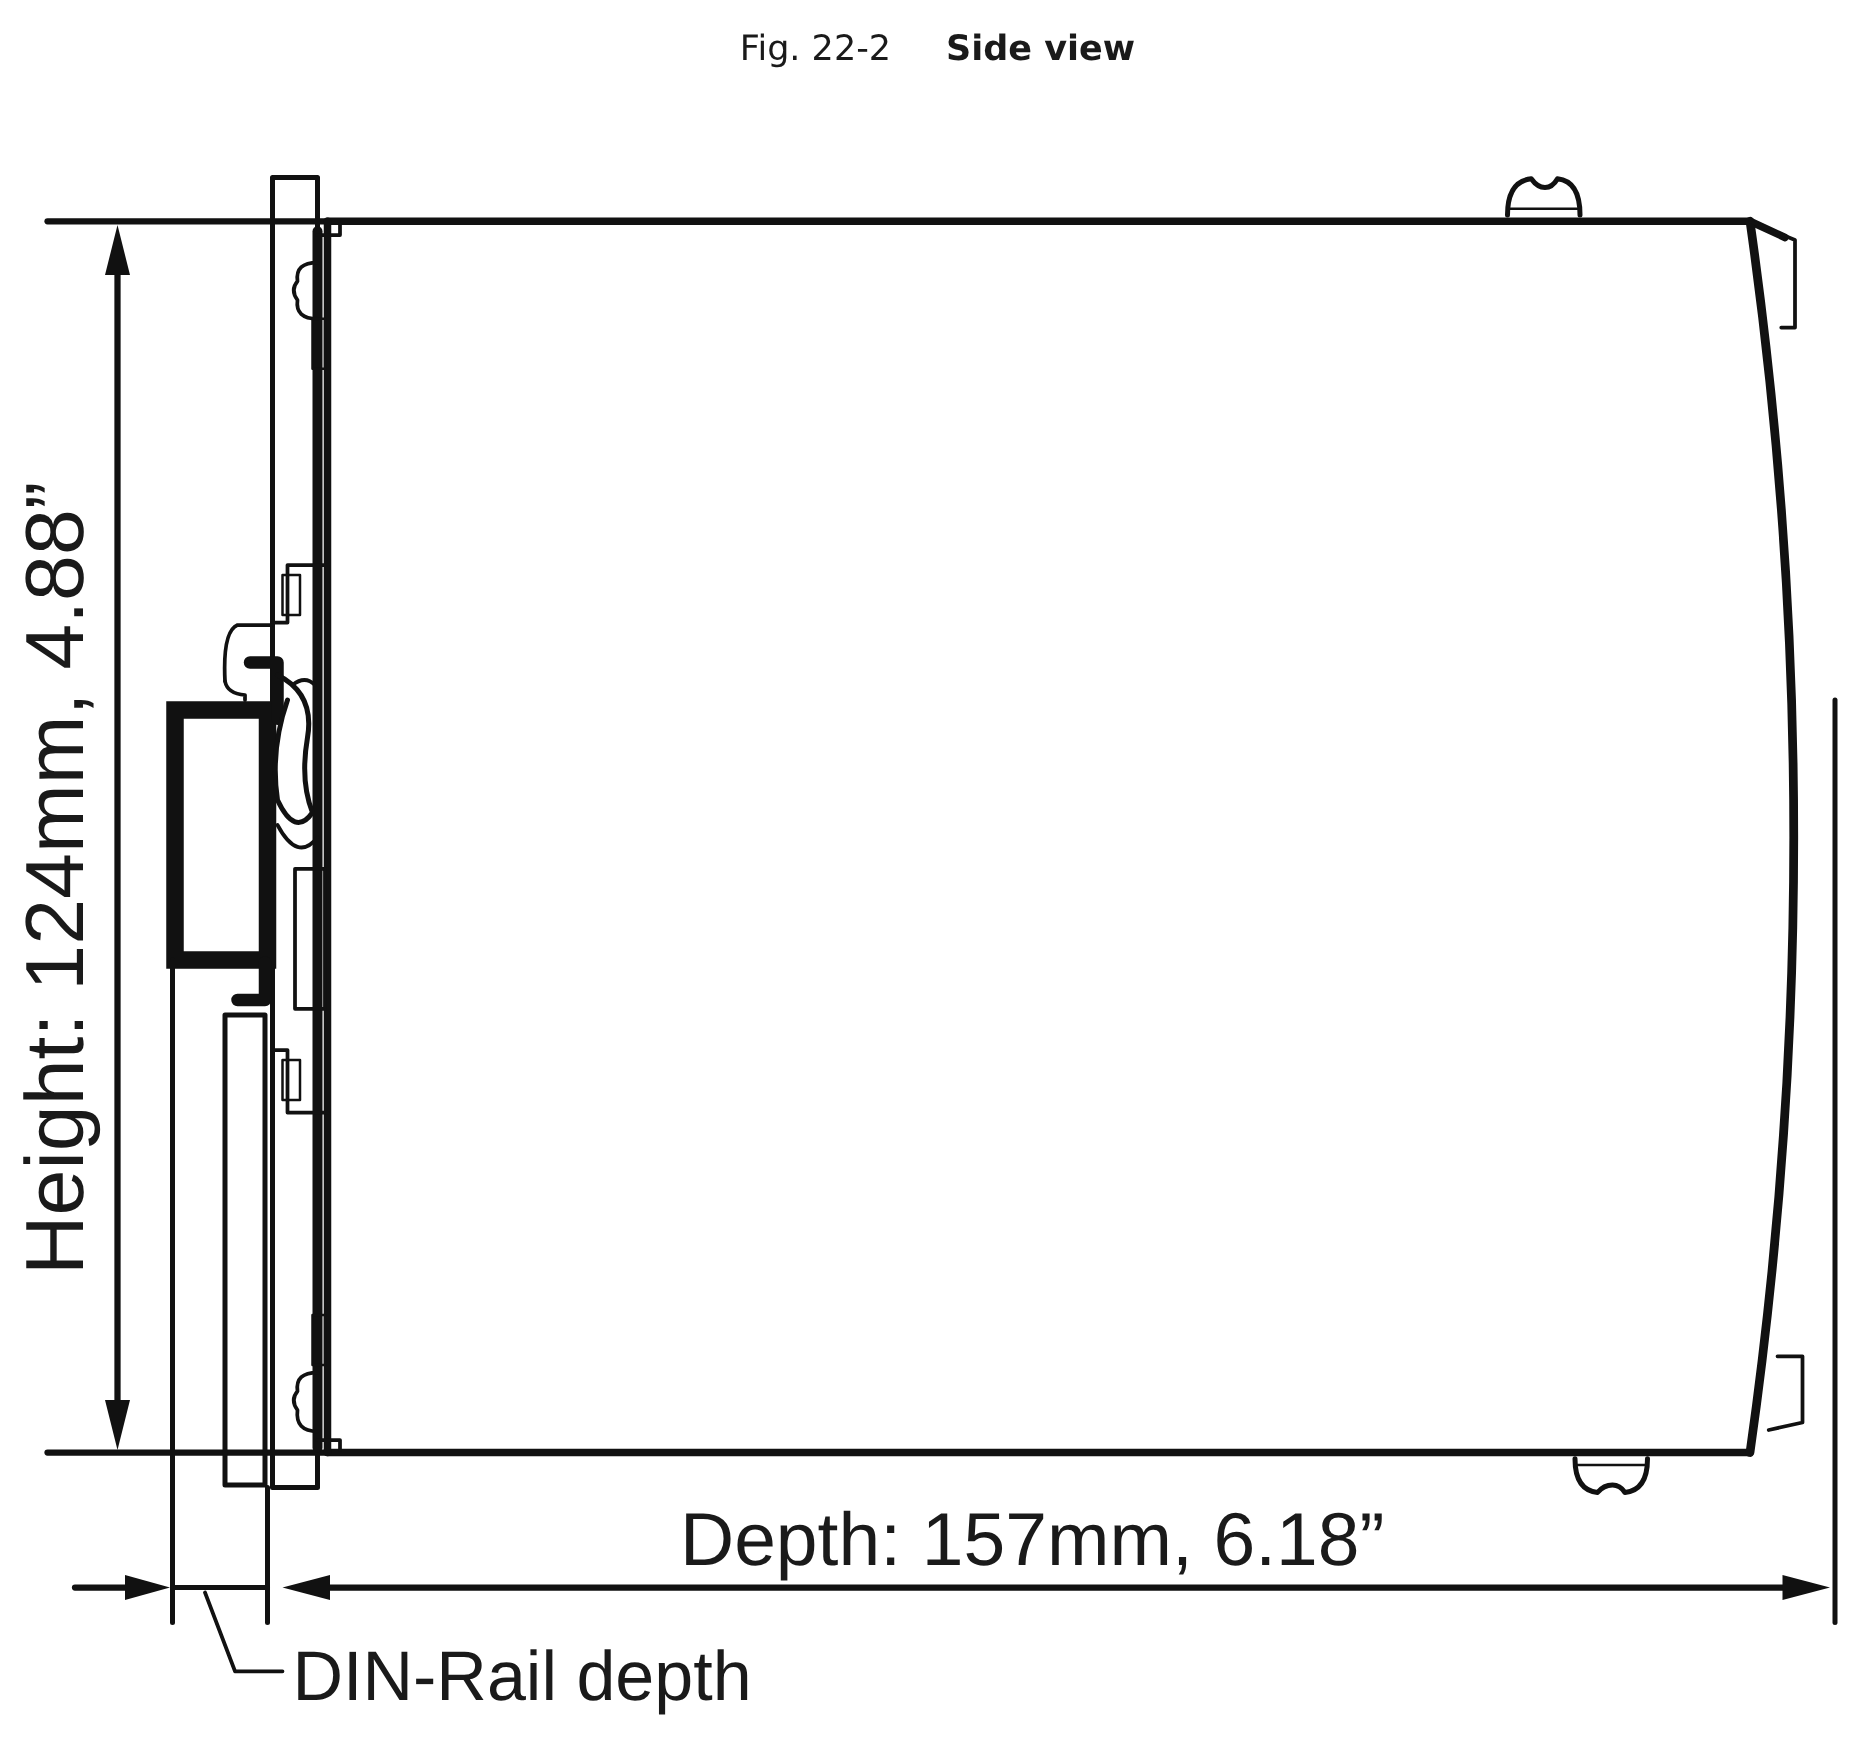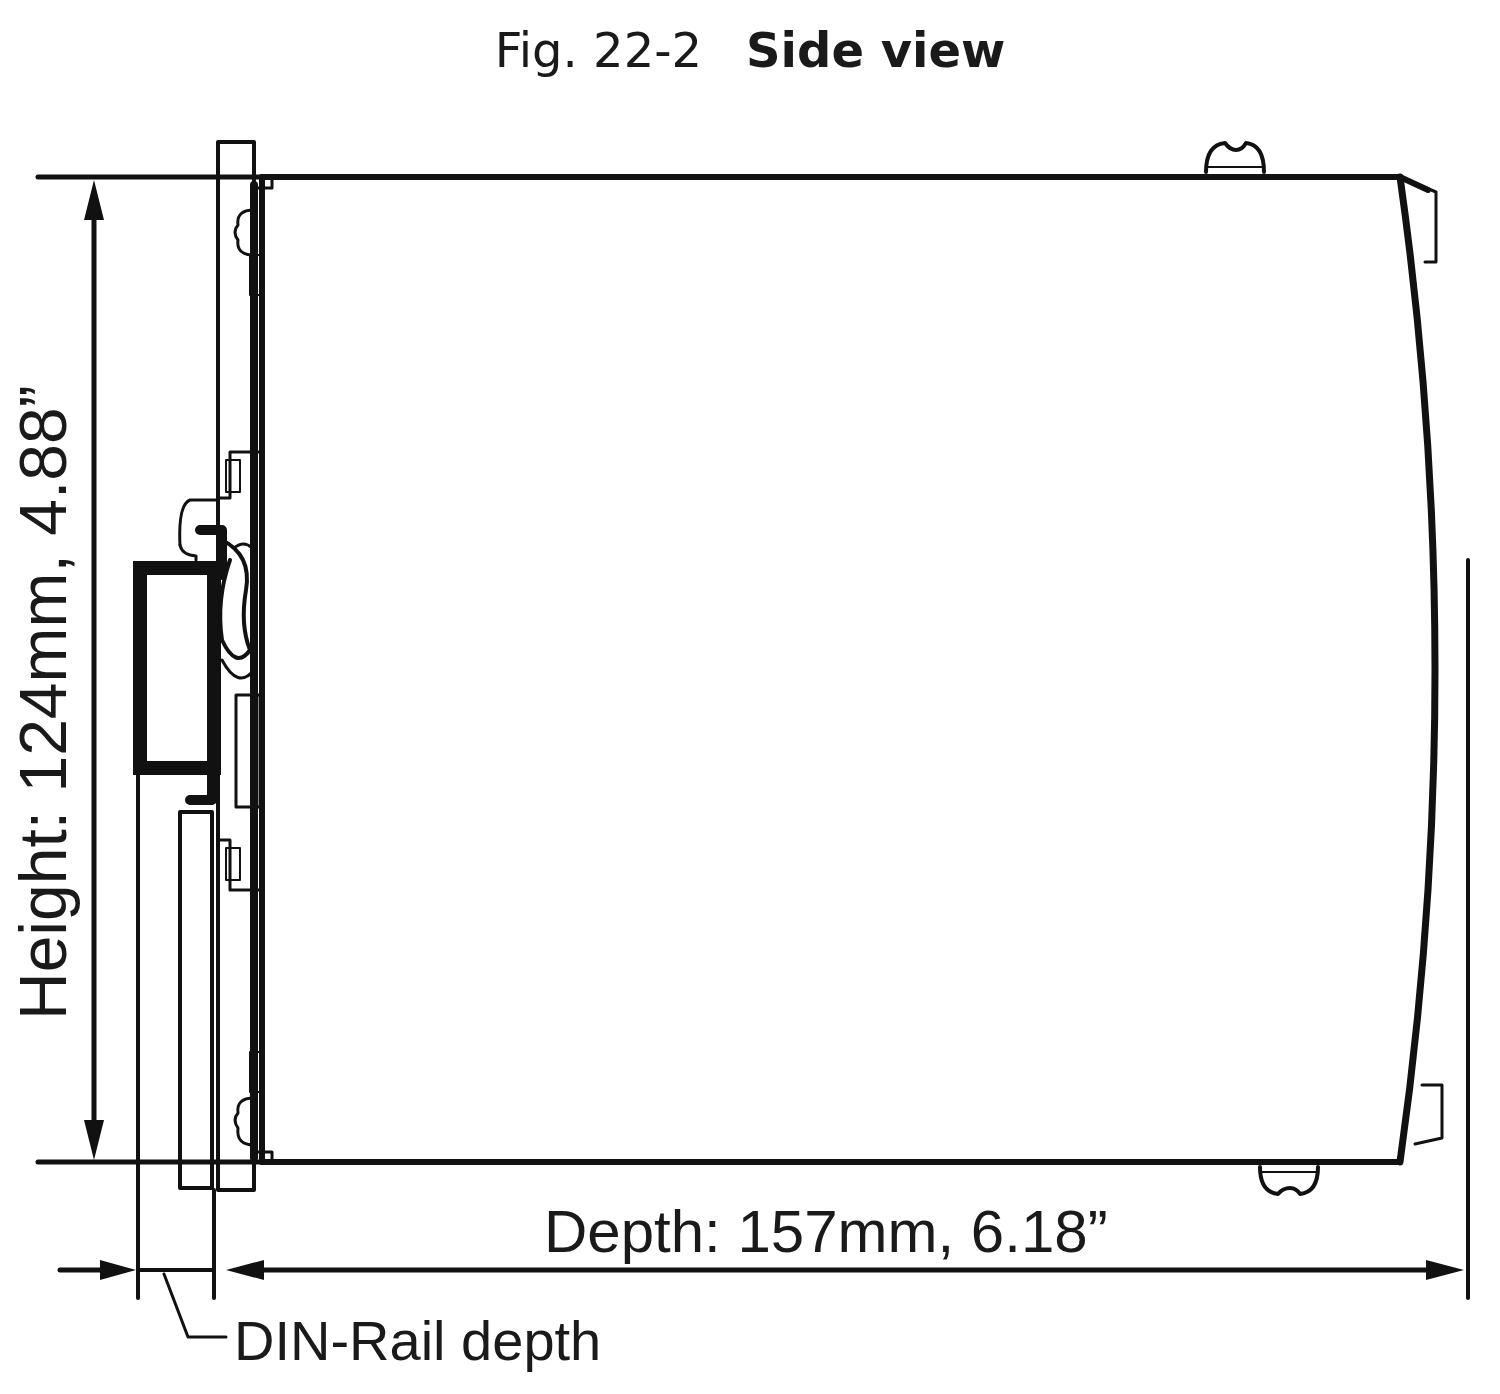--- a/index.html
+++ b/index.html
@@ -1,17 +1,17 @@
 <!DOCTYPE html>
 <html><head>
 <meta charset="utf-8">
 <style>
   html, body { margin:0; padding:0; background:#ffffff; }
   body { width:1500px; height:1394px; position:relative; overflow:hidden; font-family:"Liberation Sans", sans-serif; }
-  .caption { position:absolute; top:22px; left:0; width:1500px; text-align:center; font-family:"DejaVu Sans", sans-serif; font-size:48px; color:#1a1a1a; }
+  .caption { position:absolute; top:22px; left:0; width:1500px; text-align:center; font-family:"DejaVu Sans", sans-serif; font-size:28px; color:#1a1a1a; }
   .caption .fig { font-weight:normal; margin-right:44px; }
   .caption .title { font-weight:bold; }
   svg { position:absolute; left:0; top:0; }
   .dim-text { font-family:"Liberation Sans", sans-serif; fill:#1a1a1a; }
 </style>
 </head>
 <body>
 
 <div class="caption">
   <span class="fig">Fig. 22-2</span><span class="title">Side view</span>

